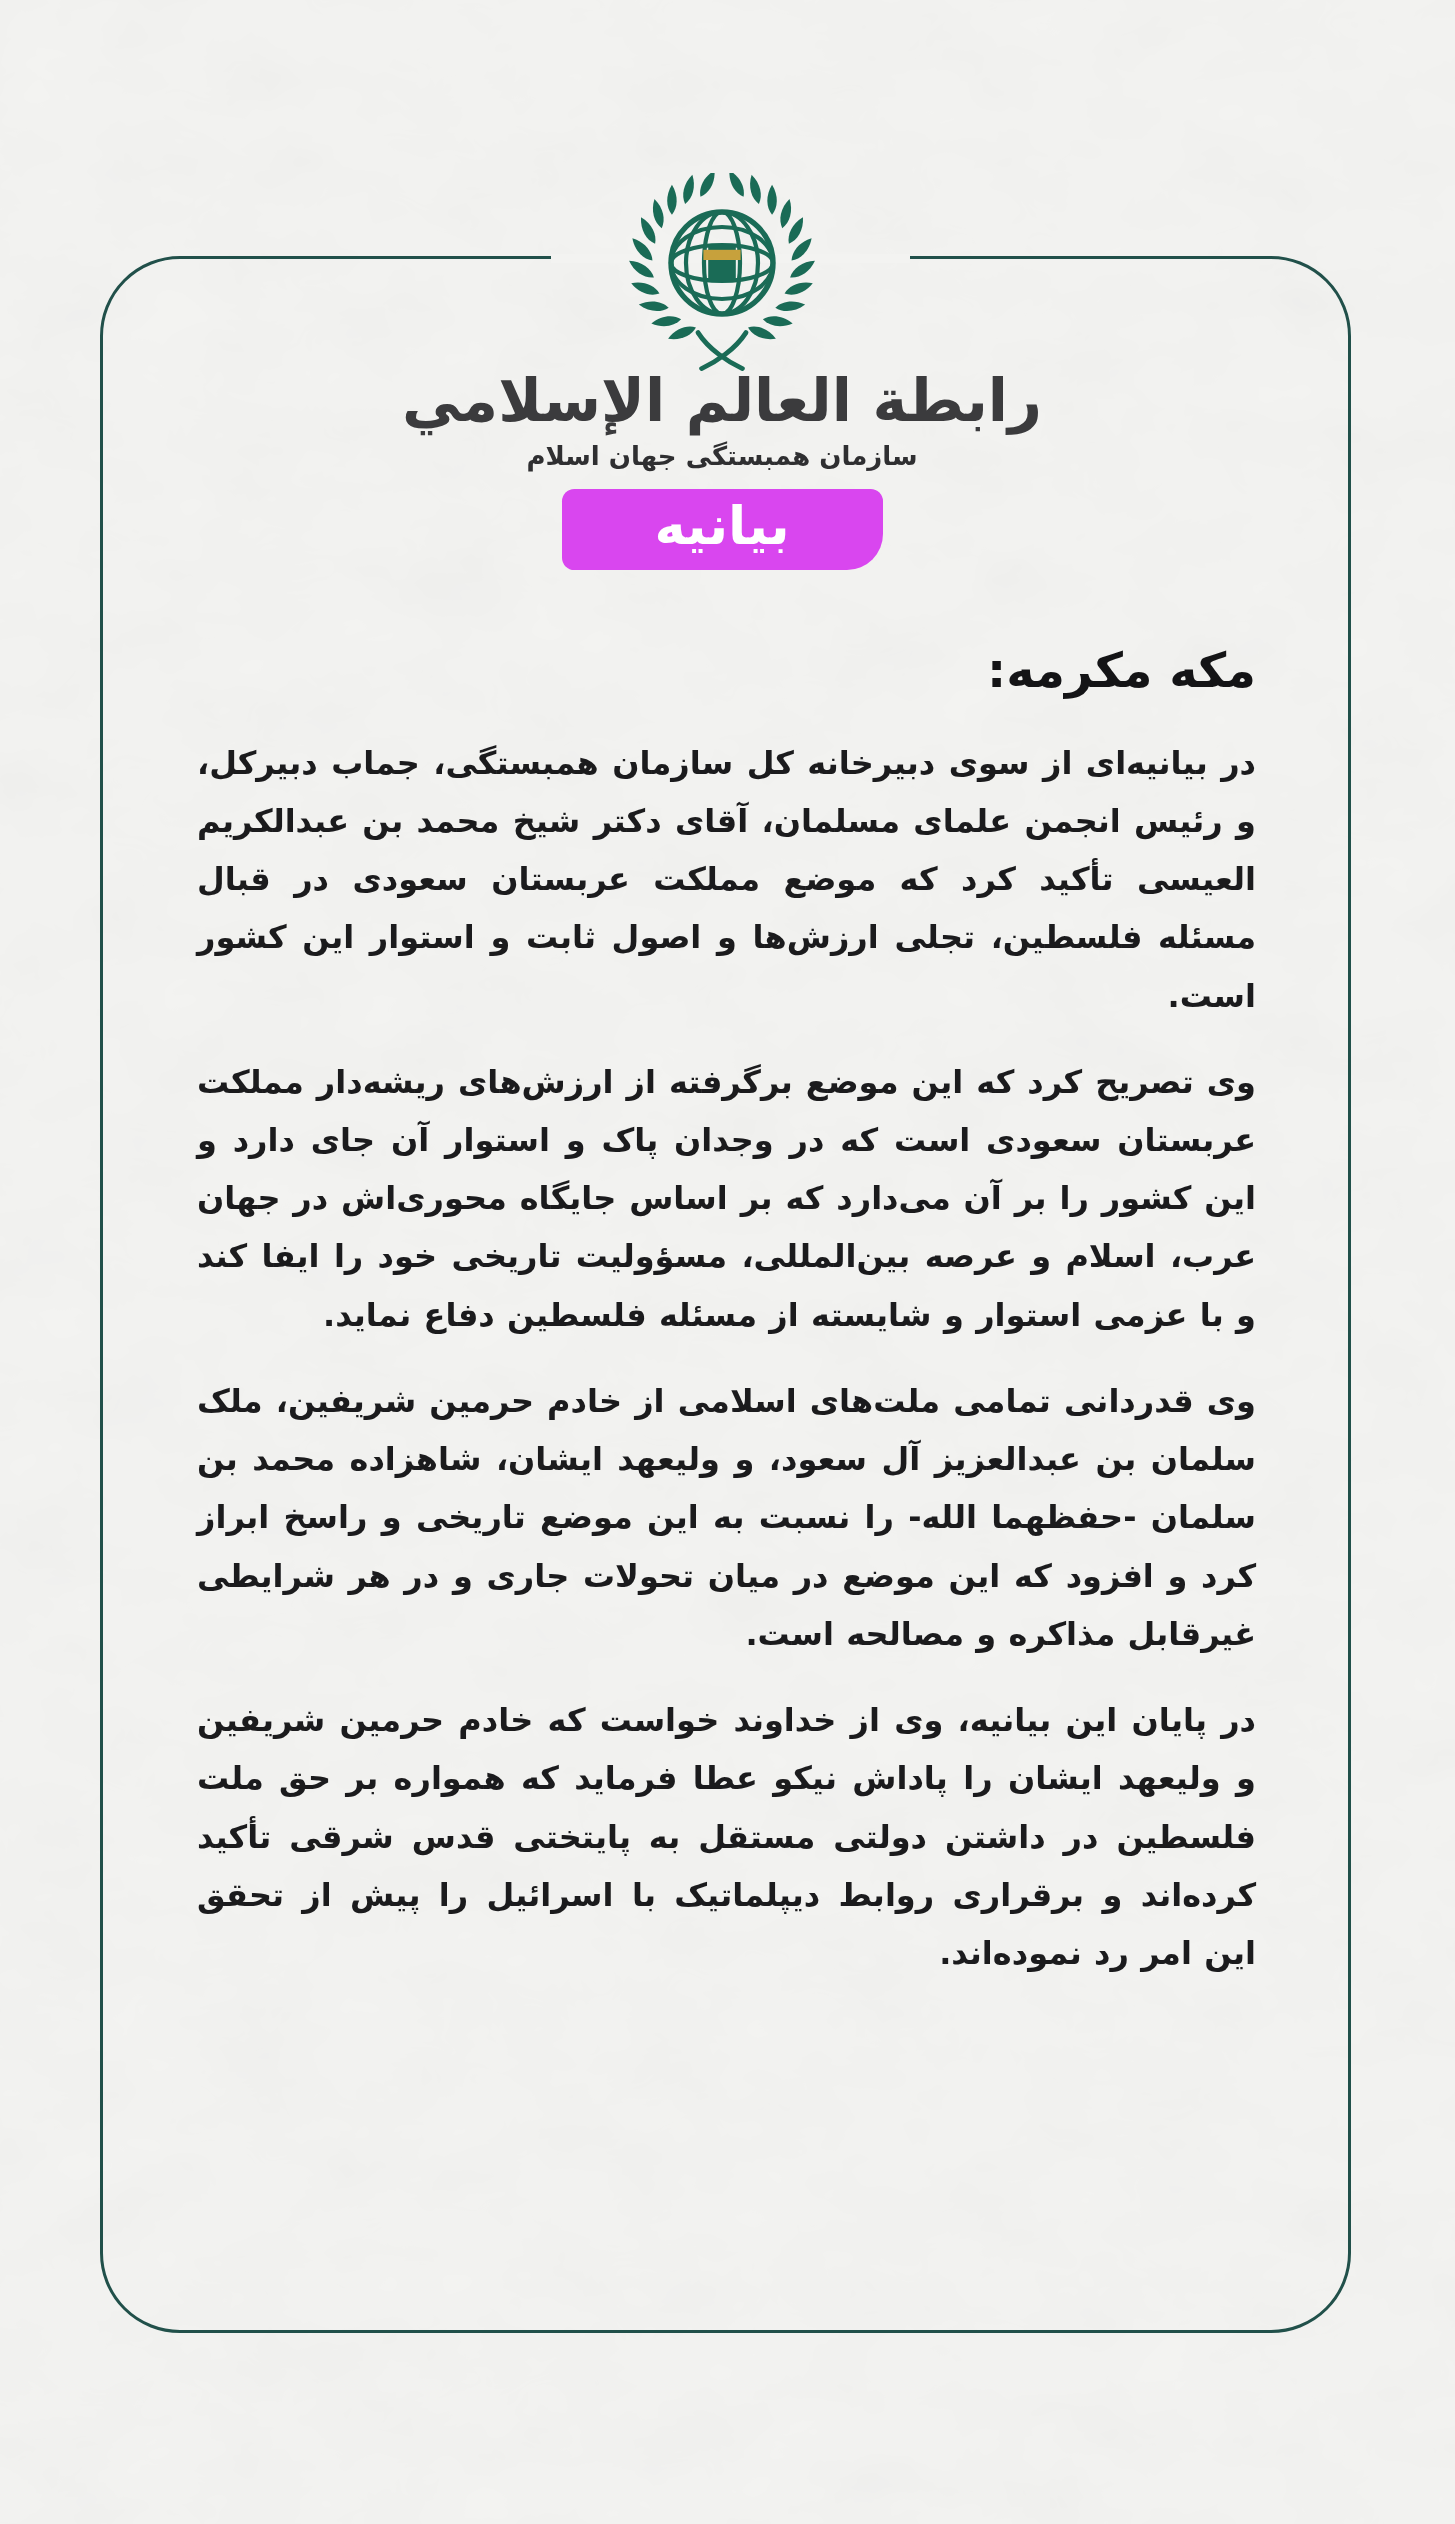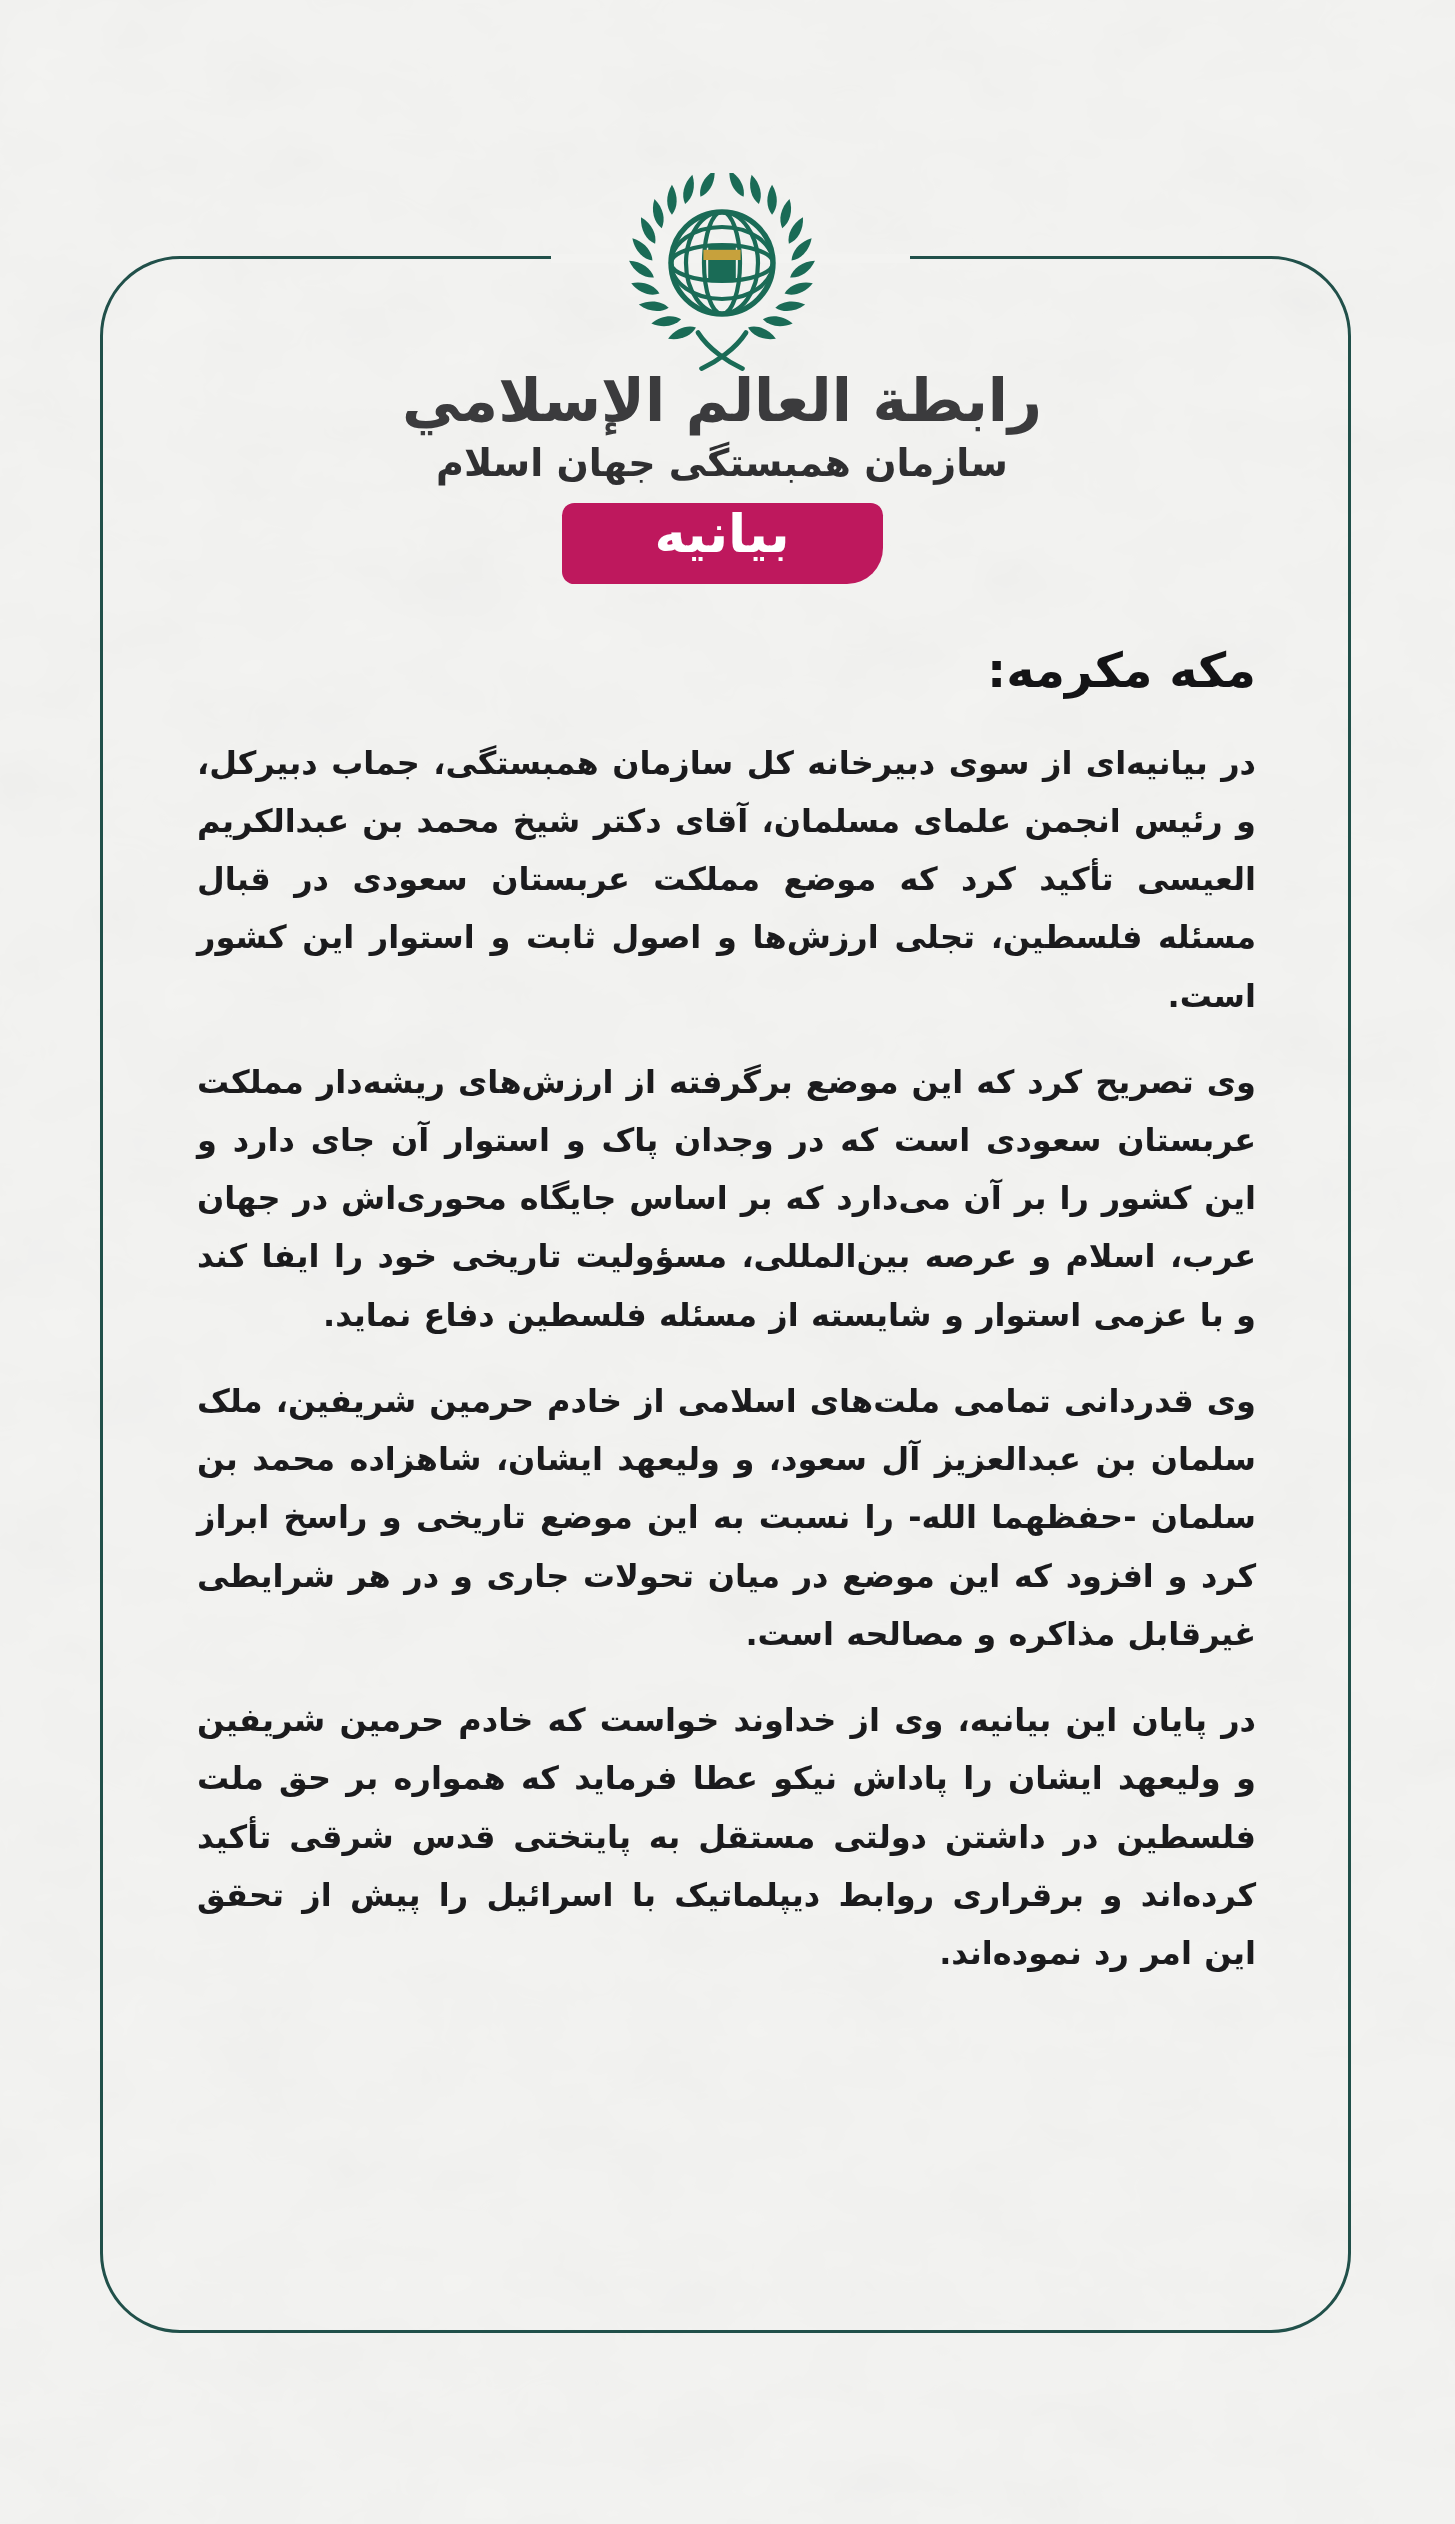--- a/index.html
+++ b/index.html
@@ -61,34 +61,35 @@
     margin-top: -8.6px;
     font-size: 59px;
     line-height: 1.12;
     font-weight: bold;
     color: #3b3b3d;
     white-space: nowrap;
     text-align: center;
   }
   .subtitle {
     margin-top: 6.2px;
-    font-size: 38px;
+    font-size: 26px;
     font-weight: bold;
     color: #2f2f31;
     white-space: nowrap;
     text-align: center;
     letter-spacing: 0.6px;
   }
   .badge {
     margin-top: 18.5px;
     width: 321px;
     height: 81px;
-    background: #be185d;
+    background: #d946ef;
     border-radius: 12.3px 12.3px 36px 12.3px;
     display: flex;
+    align-items: center;
     justify-content: center;
   }
   .badge span {
     color: #ffffff;
     font-size: 53px;
     font-weight: bold;
     padding-bottom: 8.6px;
   }
   
   .statement {

